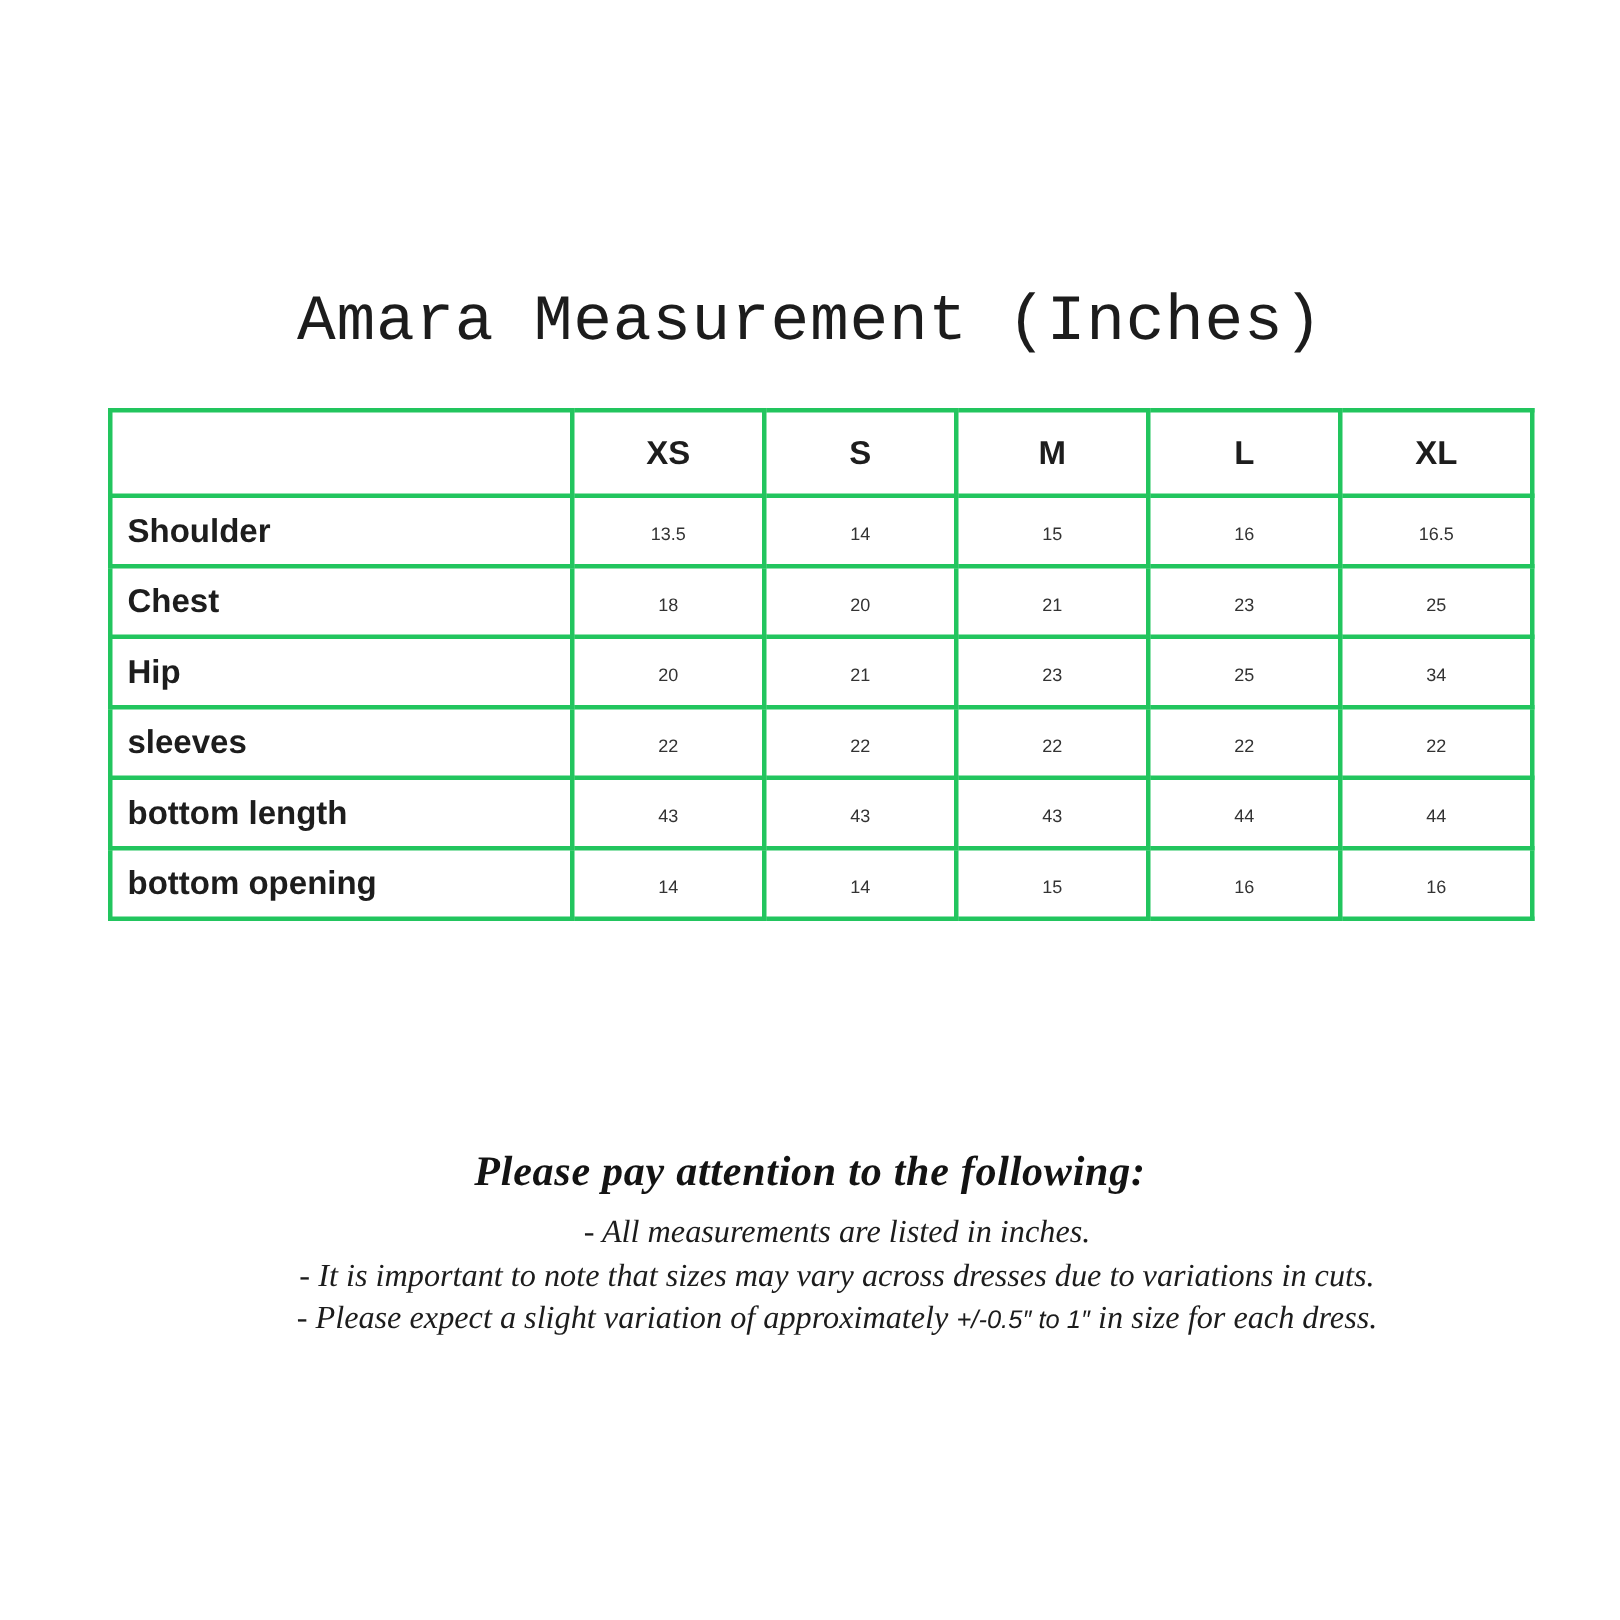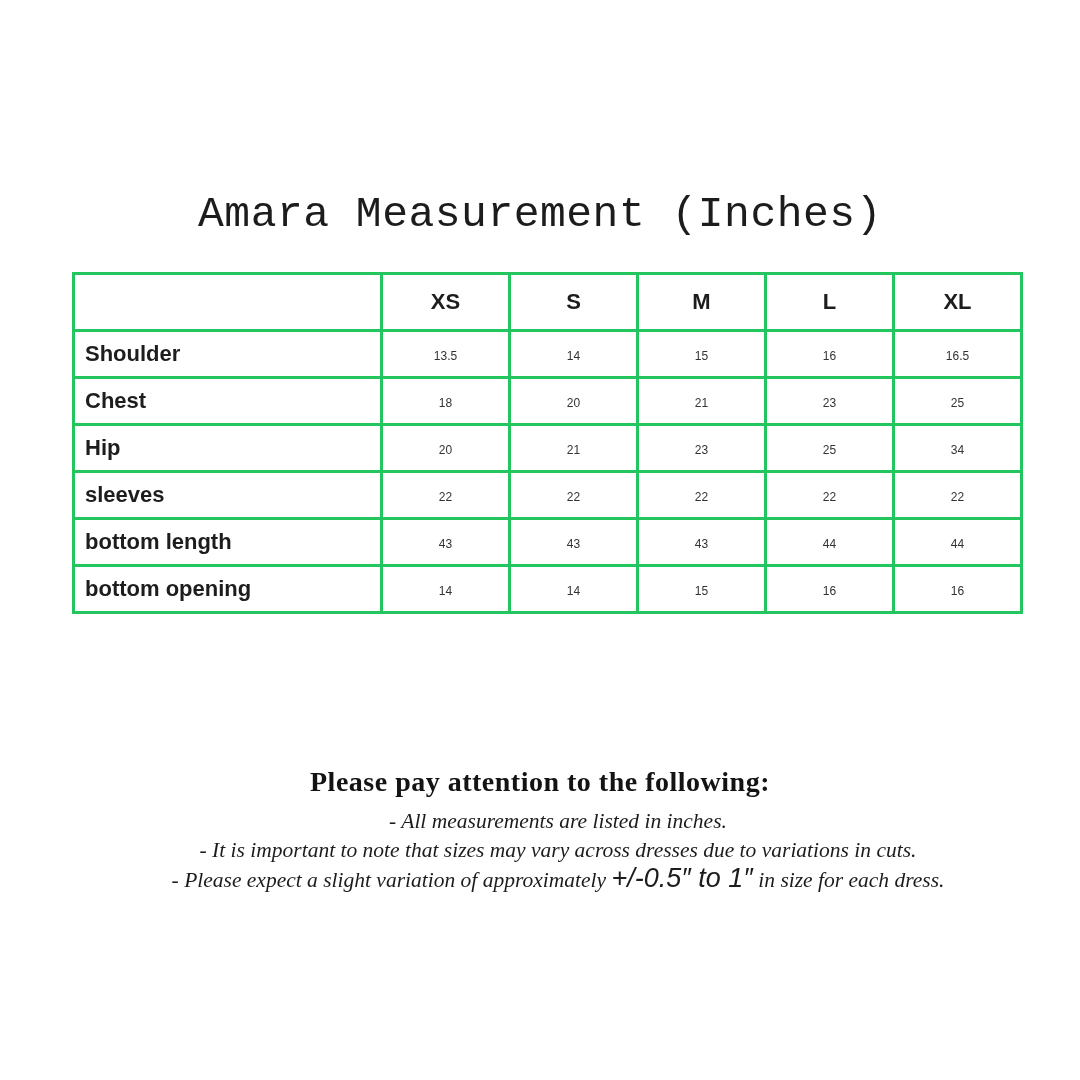--- a/index.html
+++ b/index.html
@@ -67,36 +67,37 @@
     position: absolute;
     top: 766px;
     left: 0;
     width: 100%;
     text-align: center;
   }
   .notes-heading {
     font-family: "Liberation Serif", serif;
     font-size: 28px;
     font-weight: 700;
+    font-style: italic;
     color: #131313;
     letter-spacing: 0.5px;
     margin-bottom: 9px;
   }
   .note-line {
     font-family: "Liberation Serif", serif;
     font-style: italic;
     font-size: 21.5px;
     line-height: 28.5px;
     color: #1c1c1c;
     padding-left: 36px;
   }
   .note-highlight {
     font-family: "Liberation Sans", "DejaVu Sans", sans-serif;
     font-style: oblique 12deg;
-    font-size: 27px;
+    font-size: 17px;
     color: #1c1c1c;
   }
 </style>
 </head>
 <body>
 
 <div class="page">
 
   <div class="title">Amara Measurement (Inches)</div>
 

